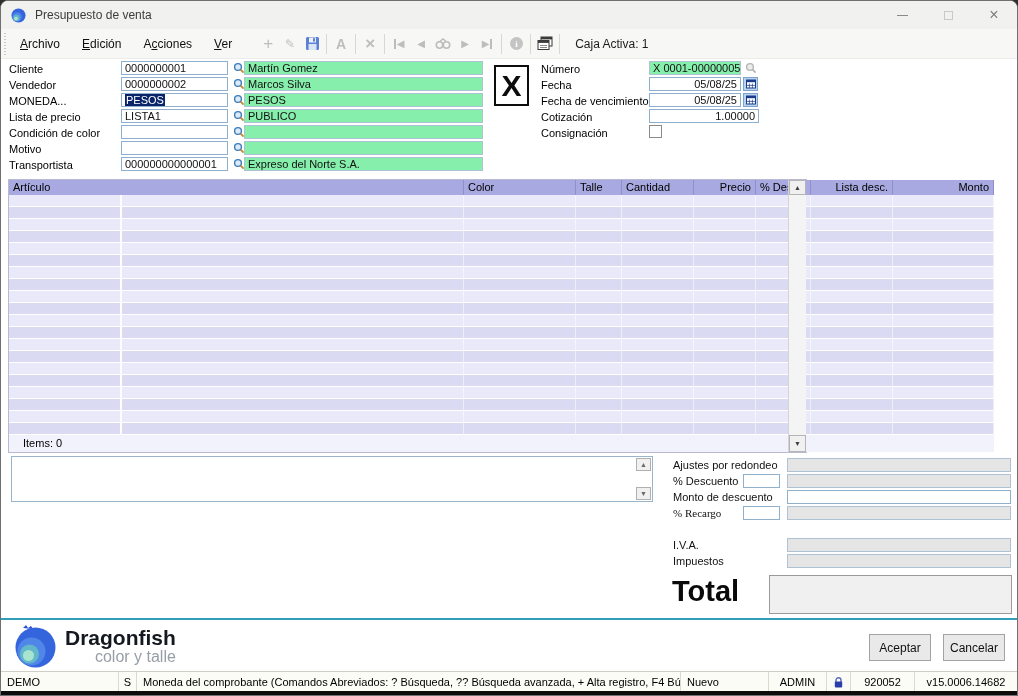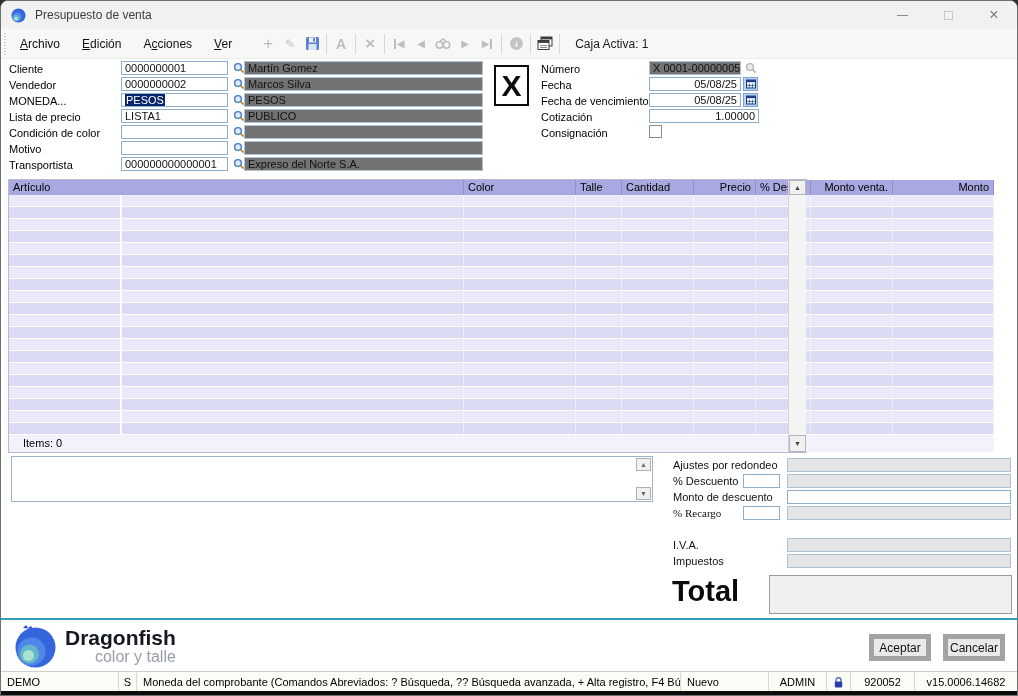--- a/index.html
+++ b/index.html
@@ -27,21 +27,21 @@
   .tb{width:22px;height:22px;display:flex;align-items:center;justify-content:center;color:#bdbdbd;font-size:14px;}
   .tb.enabled{color:#444;}
   .tb-sep{width:1px;height:20px;background:#d7d7d5;margin:0 3px;}
   .tb .barleft{border-left:2px solid currentColor;padding-left:1px;line-height:10px;}
   .tb .barright{border-right:2px solid currentColor;padding-right:1px;line-height:10px;}
   .caja{margin-left:12px;font-size:12px;color:#1c1c1c;}
   
   .content{position:absolute;left:0;top:58px;right:0;bottom:0;background:#fff;}
   .flabel{position:absolute;font-size:11px;color:#000;line-height:14px;}
   .tbox{position:absolute;height:14px;line-height:12px;border:1px solid #8fb0cc;background:#fff;padding:0 3px;font-size:11px;overflow:hidden;white-space:nowrap;}
-  .tbox.gray{background:#737373;border-color:#aec2d4;}
+  .tbox.gray{background:#86efac;border-color:#aec2d4;}
   .tbox.rt{text-align:right;}
   .sel{background:#0a246a;color:#fff;padding:0 1px;}
   .magbtn{position:absolute;width:13px;height:14px;display:flex;align-items:center;justify-content:center;}
   .calbtn{position:absolute;width:15px;height:14px;background:#b9d4ef;border:1px solid #7da2ce;display:flex;align-items:center;justify-content:center;}
   .chk{position:absolute;width:13px;height:13px;background:#fff;border:1px solid #8a8a8a;}
   .xbox{position:absolute;left:493px;top:6px;width:35px;height:41px;border:2px solid #0d0d0d;display:flex;align-items:center;justify-content:center;font-size:30px;font-weight:bold;color:#0d0d0d;}
   
   .grid{position:absolute;left:7px;top:120px;width:799px;height:274px;border:1px solid #b9b9cf;background:#fff;}
   .ghead{position:absolute;left:0;top:0;width:985px;height:15px;display:flex;background:#a9a9e1;}
   .hcell{height:15px;line-height:15px;padding:0 4px;font-size:11px;color:#000;border-right:1px solid rgba(110,110,185,.45);overflow:hidden;white-space:nowrap;}
@@ -64,21 +64,21 @@
   .srow .sfield.gray{background:#e5e5e5;}
   .srow .sfield.white{background:#fff;border-color:#8fb0cc;}
   .total-label{position:absolute;left:671px;top:516px;font-size:29px;font-weight:bold;color:#0a0a0a;letter-spacing:0;}
   .total-box{position:absolute;left:768px;top:516px;width:243px;height:39px;background:#f0f0f0;border:1px solid #9a9a9a;}
   
   .footer{position:absolute;left:0;top:559px;width:100%;height:53px;background:#fff;border-top:2px solid #2f9fba;}
   .logo{position:absolute;left:12px;top:4px;width:45px;height:45px;}
   .brand{position:absolute;left:64px;top:7px;}
   .brand-name{font-size:21px;font-weight:bold;color:#14181f;line-height:21px;}
   .brand-tag{font-size:16px;color:#979da6;line-height:18px;text-align:right;}
-  .fbtn{position:absolute;top:14px;height:27px;background:#e9e9e9;border:5px solid #a3a3a3;font-size:12px;color:#111;font-family:"Liberation Sans",sans-serif;display:flex;align-items:center;justify-content:center;}
+  .fbtn{position:absolute;top:14px;height:27px;background:#e9e9e9;border:1px solid #a3a3a3;font-size:12px;color:#111;font-family:"Liberation Sans",sans-serif;display:flex;align-items:center;justify-content:center;}
   .fbtn.ok{left:868px;width:62px;}
   .fbtn.cancel{left:942px;width:62px;}
   
   .statusbar{position:absolute;left:0;top:612px;width:100%;height:22px;background:#fcfcf6;border-top:1px solid #cfcfc7;display:flex;align-items:stretch;font-size:11px;color:#000;}
   .sb-sec{border-right:1px solid #dadad2;padding:0 6px;line-height:21px;white-space:nowrap;overflow:hidden;}
   .sb-mode{width:118px;}
   .sb-flag{width:18px;text-align:center;padding:0;}
   .sb-msg{flex:1;}
   .sb-state{width:88px;}
   .sb-user{width:58px;text-align:center;}
@@ -299,21 +299,21 @@
     </div>
 
     <div class="grid">
       <div class="ghead" id="grid-head">
           <div class="hcell" style="width: 455px; text-align: left;">Artículo</div>
           <div class="hcell" style="width: 112px; text-align: left;">Color</div>
           <div class="hcell" style="width: 46px; text-align: left;">Talle</div>
           <div class="hcell" style="width: 72px; text-align: left;">Cantidad</div>
           <div class="hcell" style="width: 62px; text-align: right;">Precio</div>
           <div class="hcell" style="width: 55px; text-align: left;">% Desc.</div>
-          <div class="hcell" style="width: 82px; text-align: right;">Monto venta.</div>
+          <div class="hcell" style="width: 82px; text-align: right;">Lista desc.</div>
           <div class="hcell" style="width: 101px; text-align: right;">Monto</div>
         </div>
       <div class="gbody" id="grid-body">
           <div class="grow" style="background: rgb(233, 233, 250);">
             <div class="gcell" style="width: 455px;"></div>
             <div class="gcell" style="width: 112px;"></div>
             <div class="gcell" style="width: 46px;"></div>
             <div class="gcell" style="width: 72px;"></div>
             <div class="gcell" style="width: 62px;"></div>
             <div class="gcell" style="width: 55px;"></div>

